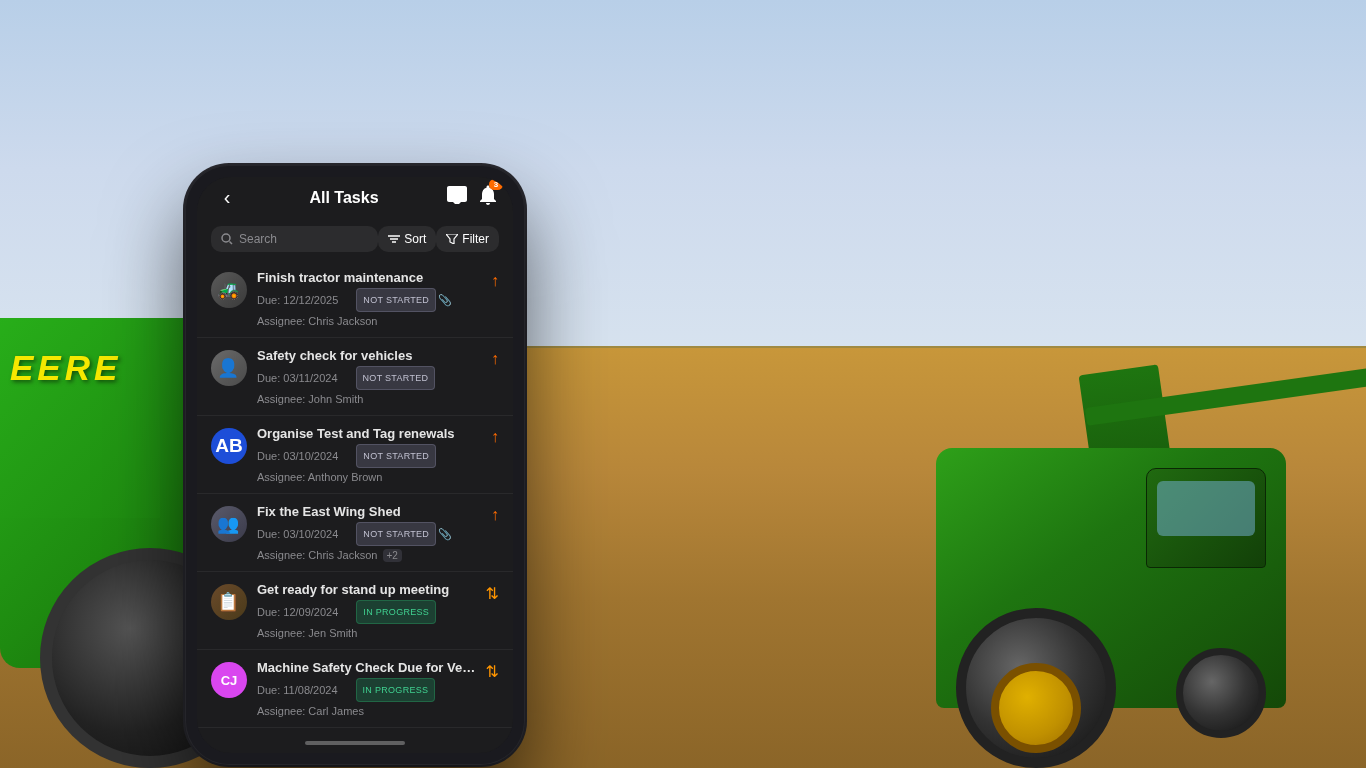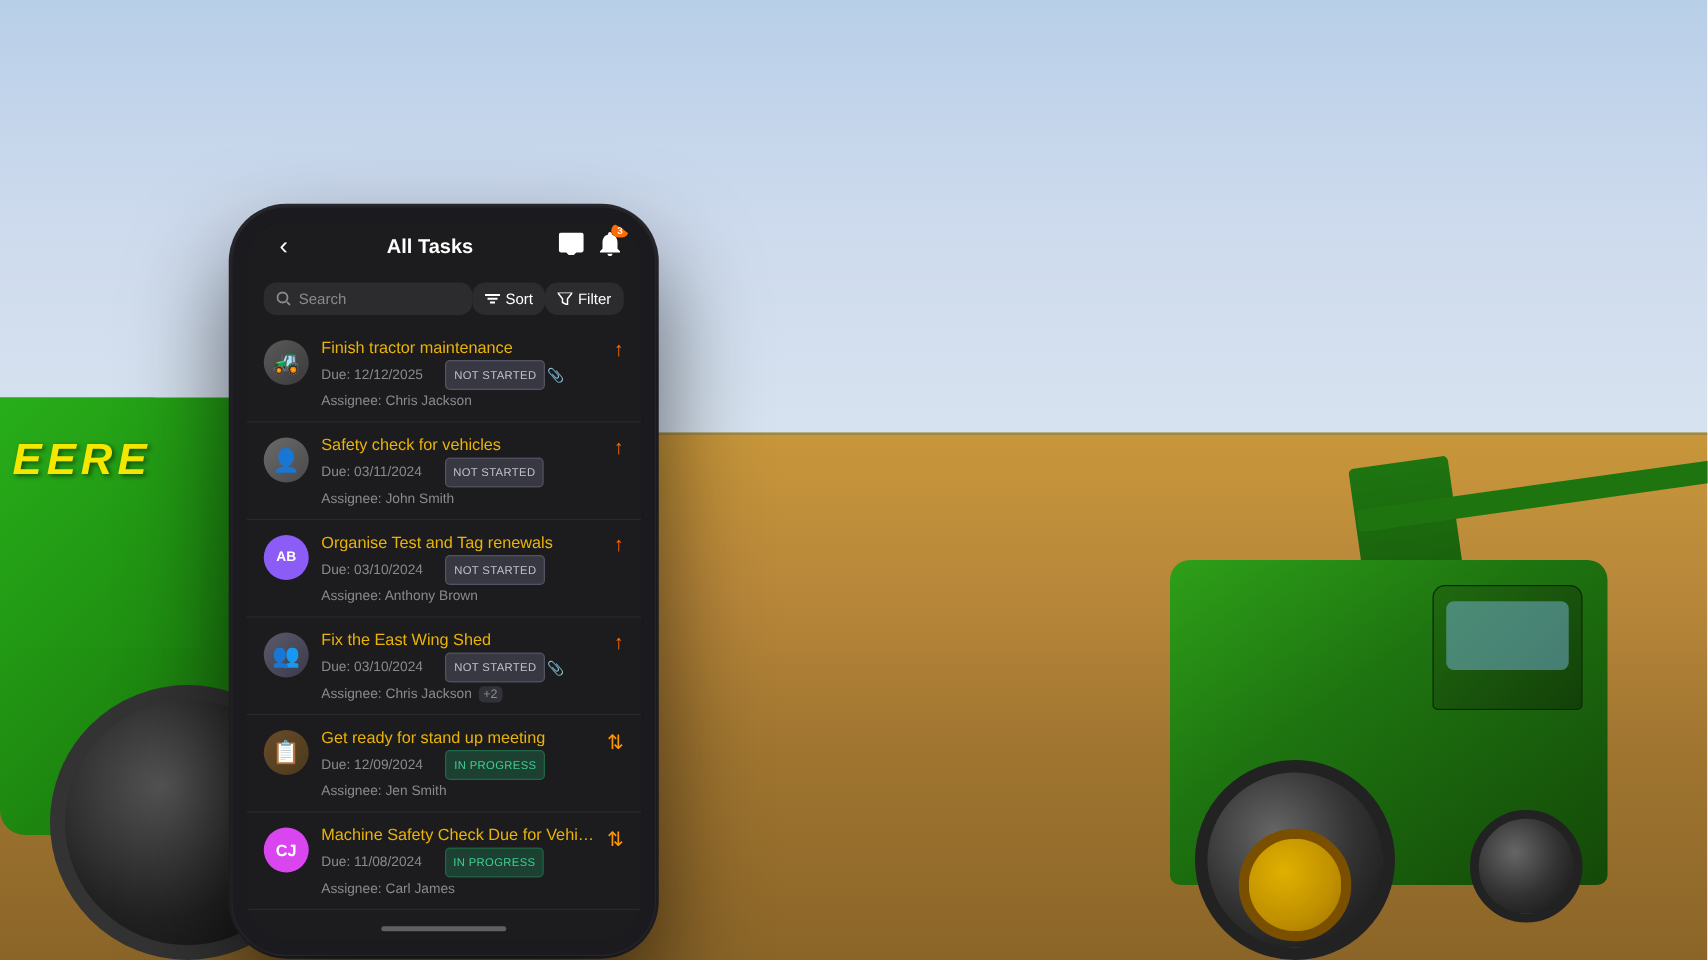--- a/index.html
+++ b/index.html
@@ -308,22 +308,22 @@
       background: linear-gradient(135deg, #5a5a5a, #3a3a3a);
       font-size: 18px;
     }
 
     .avatar-img-person {
       background: linear-gradient(135deg, #6a6a6a, #4a4a4a);
       font-size: 18px;
     }
 
     .avatar-ab {
-      background: #8b5cf6;
-      font-size: 11px;
+      background: #1d4ed8;
+      font-size: 19px;
     }
 
     .avatar-group {
       background: linear-gradient(135deg, #5a5a6a, #3a3a4a);
       font-size: 18px;
     }
 
     .avatar-meeting {
       background: linear-gradient(135deg, #6a4a2a, #4a3a1a);
       font-size: 18px;
@@ -333,23 +333,23 @@
       background: #d946ef;
       font-size: 13px;
     }
 
     .task-content {
       flex: 1;
       min-width: 0;
     }
 
     .task-title {
-      color: #eab308;
+      color: #e5e5e5;
       font-size: 13px;
-      font-weight: 400;
+      font-weight: 700;
       margin-bottom: 3px;
       white-space: nowrap;
       overflow: hidden;
       text-overflow: ellipsis;
     }
 
     .task-meta {
       display: flex;
       align-items: center;
       gap: 2px;

